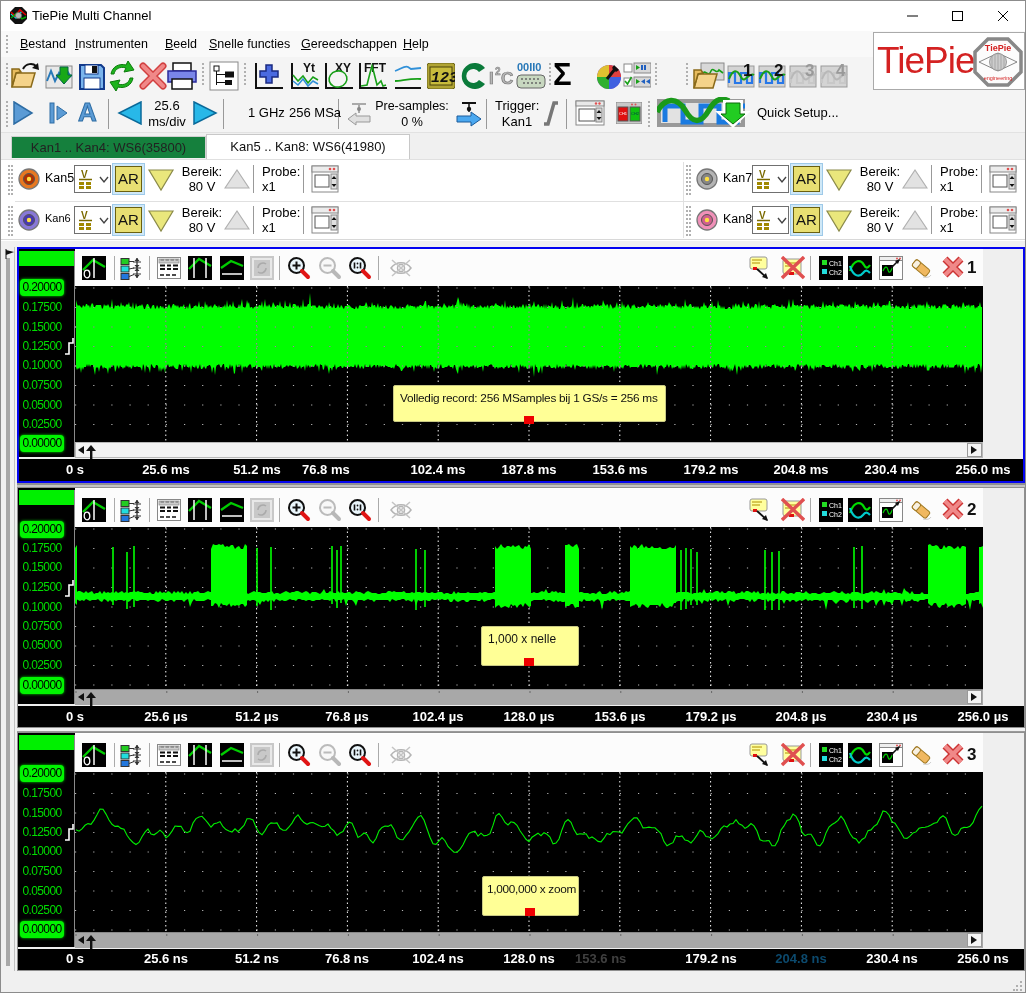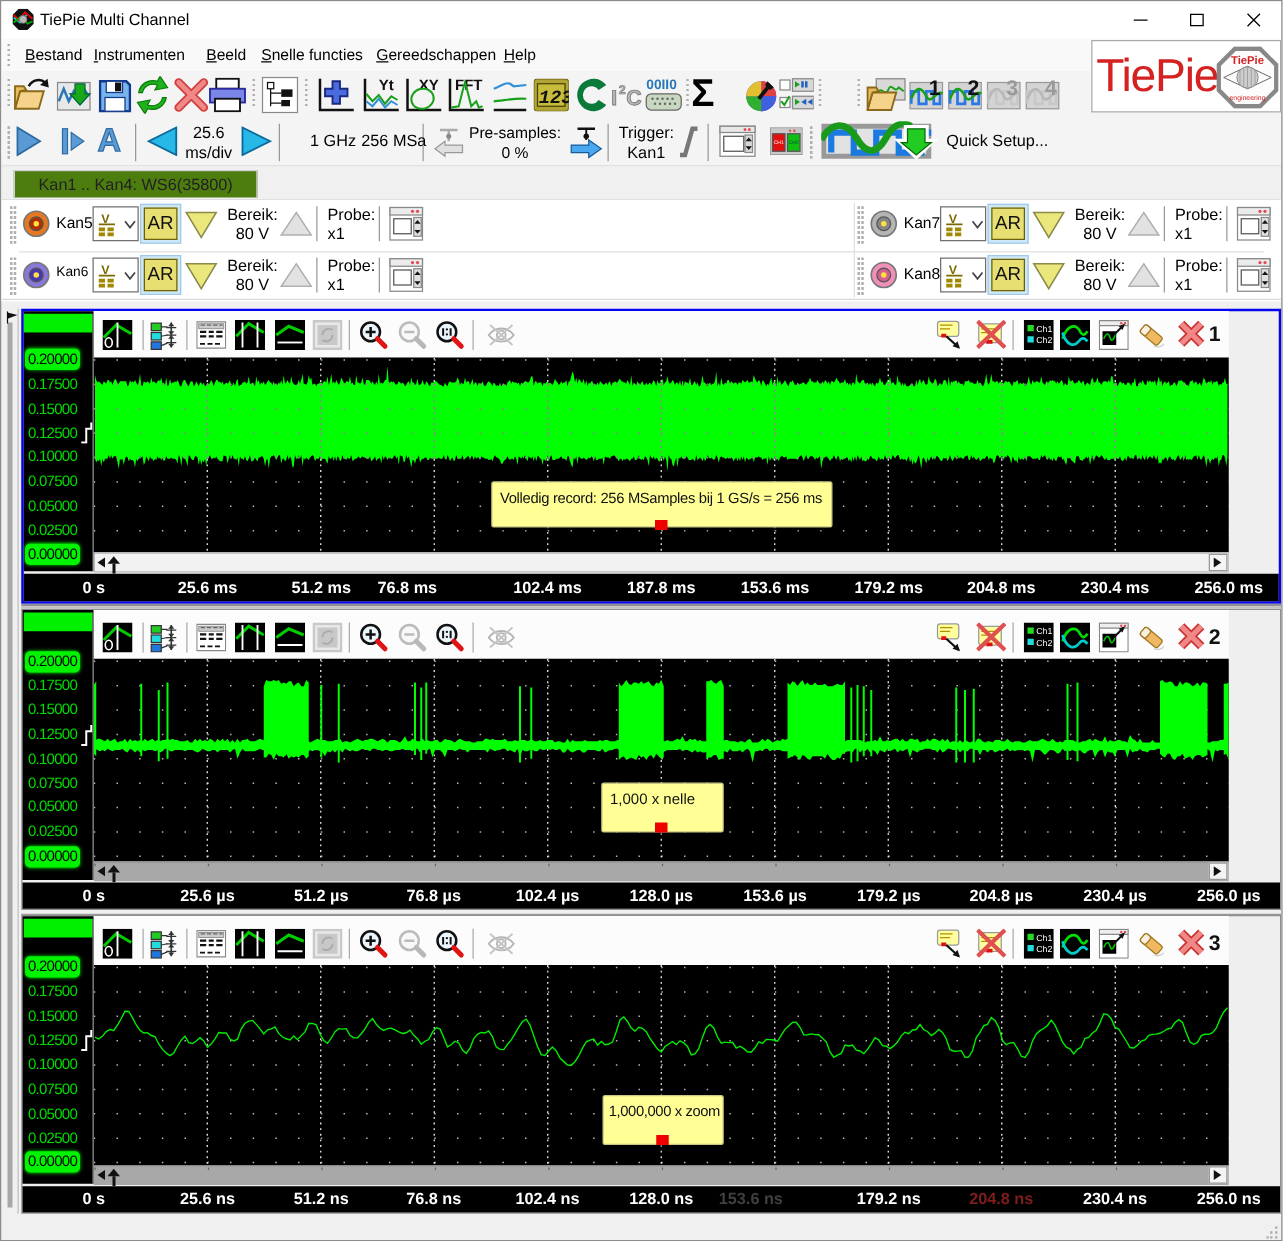--- a/index.html
+++ b/index.html
@@ -272,21 +272,22 @@
 <rect x="0" y="2" width="88" height="28" fill="#999"></rect>
 <rect x="4" y="6" width="80" height="20" fill="#e2e2e2"></rect>
 <path d="M8 25 L8 9 L26 9 L26 25 L44 25 L44 9 L62 9 L62 25 L80 25 L80 9 L88 9" stroke="#1a7ae0" stroke-width="5" fill="none"></path>
 <path d="M0 15 C8 0 20 0 28 13 C36 27 44 27 52 13 C58 2 64 0 72 4" stroke="#1a9a1a" stroke-width="5.5" fill="none"></path>
 <polygon points="66,3 86,3 86,14 94,14 76,31 58,14 66,14" fill="#fff"></polygon>
 <polygon points="69,6 83,6 83,17 88,17 76,27 64,17 69,17" fill="#22cc22" stroke="#0a6a0a" stroke-width="1"></polygon>
 </svg>
     <div class="abs txt" style="left:756px;top:12px;font-size:13px;">Quick Setup...</div>
   </div>
 <div class="abs" style="left:0;top:133px;width:1024px;height:25px;background:#f0f0f0;">
- <div class="abs" style="left:10px;top:2px;width:195px;height:22px;background:#4d7c0f;border:1px solid #d0d0d0;border-bottom:none;font-size:13px;text-align:center;line-height:22px;color:#222;">Kan1 .. Kan4: WS6(35800)</div>
+ <div class="abs" style="left:10px;top:2px;width:195px;height:22px;background:#15803d;border:1px solid #d0d0d0;border-bottom:none;font-size:13px;text-align:center;line-height:22px;color:#222;">Kan1 .. Kan4: WS6(35800)</div>
+ <div class="abs" style="left:205px;top:0px;width:204px;height:25px;background:#fff;border:1px solid #c8c8c8;border-bottom:none;font-size:13px;text-align:center;line-height:24px;color:#111;">Kan5 .. Kan8: WS6(41980)</div>
 </div>
 <div class="abs" style="left:0;top:158px;width:1024px;height:82px;background:#fff;border-top:1px solid #e0e0e0;">
     <div class="abs" style="left:14px;top:41px;width:996px;height:1px;background:#e0e0e0;"></div>
     <div class="abs" style="left:0;top:79px;width:1024px;height:1px;background:#d8d8d8;"></div>
     <div class="abs" style="left:682px;top:2px;width:1px;height:76px;background:#e0e0e0;"></div>
     <div class="abs grip" style="left:7px;top:5px;height:30px;"></div>
     <div class="abs grip" style="left:10px;top:5px;height:30px;"></div>
     <svg class="abs" style="left:17px;top:8px" width="22" height="22" viewBox="0 0 22 22">
 <circle cx="11" cy="11" r="10" fill="#e87820" stroke="#777" stroke-width="1.3"></circle>
 <circle cx="11" cy="11" r="5.5" fill="#b03000" stroke="#555" stroke-width="1"></circle>
@@ -887,21 +888,21 @@
     <rect x="13" y="10" width="2.4" height="8" fill="#111"></rect>
   </svg>
 <div class="abs" style="left:29px;top:950px;width:90px;text-align:center;font-size:13px;font-weight:bold;color:#fff;">0 s</div>
 <div class="abs" style="left:120px;top:950px;width:90px;text-align:center;font-size:13px;font-weight:bold;color:#fff;">25.6 ns</div>
 <div class="abs" style="left:211px;top:950px;width:90px;text-align:center;font-size:13px;font-weight:bold;color:#fff;">51.2 ns</div>
 <div class="abs" style="left:301px;top:950px;width:90px;text-align:center;font-size:13px;font-weight:bold;color:#fff;">76.8 ns</div>
 <div class="abs" style="left:392px;top:950px;width:90px;text-align:center;font-size:13px;font-weight:bold;color:#fff;">102.4 ns</div>
 <div class="abs" style="left:483px;top:950px;width:90px;text-align:center;font-size:13px;font-weight:bold;color:#fff;">128.0 ns</div>
 <div class="abs" style="left:574px;top:950px;width:90px;text-align:left;font-size:13px;font-weight:bold;color:#404040;">153.6 ns</div>
 <div class="abs" style="left:665px;top:950px;width:90px;text-align:center;font-size:13px;font-weight:bold;color:#fff;">179.2 ns</div>
-<div class="abs" style="left:755px;top:950px;width:90px;text-align:center;font-size:13px;font-weight:bold;color:#7f1d1d;">204.8 ns</div>
+<div class="abs" style="left:755px;top:950px;width:90px;text-align:center;font-size:13px;font-weight:bold;color:#0c4a6e;">204.8 ns</div>
 <div class="abs" style="left:846px;top:950px;width:90px;text-align:center;font-size:13px;font-weight:bold;color:#fff;">230.4 ns</div>
 <div class="abs" style="left:937px;top:950px;width:90px;text-align:center;font-size:13px;font-weight:bold;color:#fff;">256.0 ns</div>
 <div class="abs" style="left:16px;top:482px;width:1008px;height:2px;background:#8f9092;"></div>
 <div class="abs" style="left:16px;top:484px;width:1008px;height:1.5px;background:#c2c2c2;"></div>
 <div class="abs" style="left:16px;top:729.5px;width:1008px;height:1.5px;background:#9a9a9a;"></div>
 <div class="abs" style="left:5px;top:257px;width:4px;height:708px;background:#a8a8a8;"></div>
 <div class="abs" style="left:13px;top:246px;width:1px;height:724px;background:#c0c0c0;"></div>
 <svg class="abs" style="left:4px;top:248px" width="10" height="10" viewBox="0 0 10 10">
     <line x1="1" y1="0" x2="1" y2="10" stroke="#111"></line>
     <polygon points="1,1 9,3 1,6" fill="#111"></polygon>

